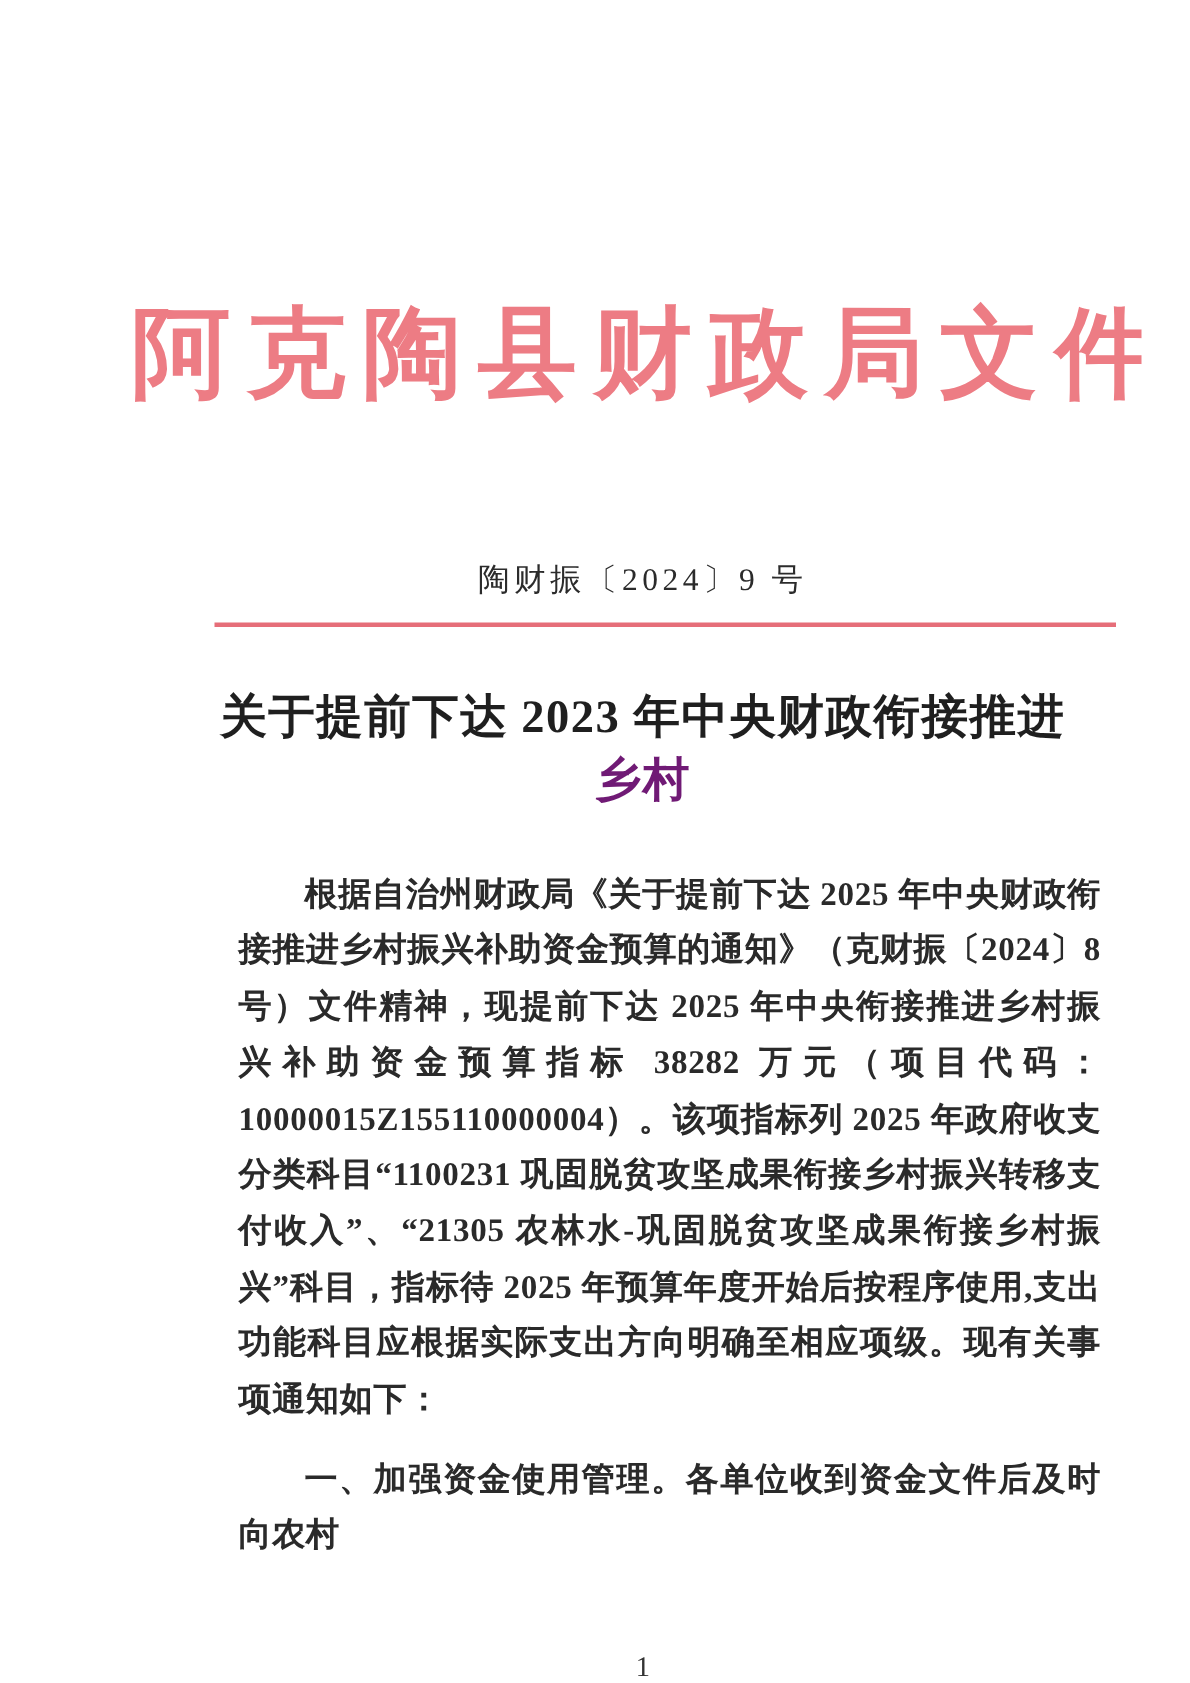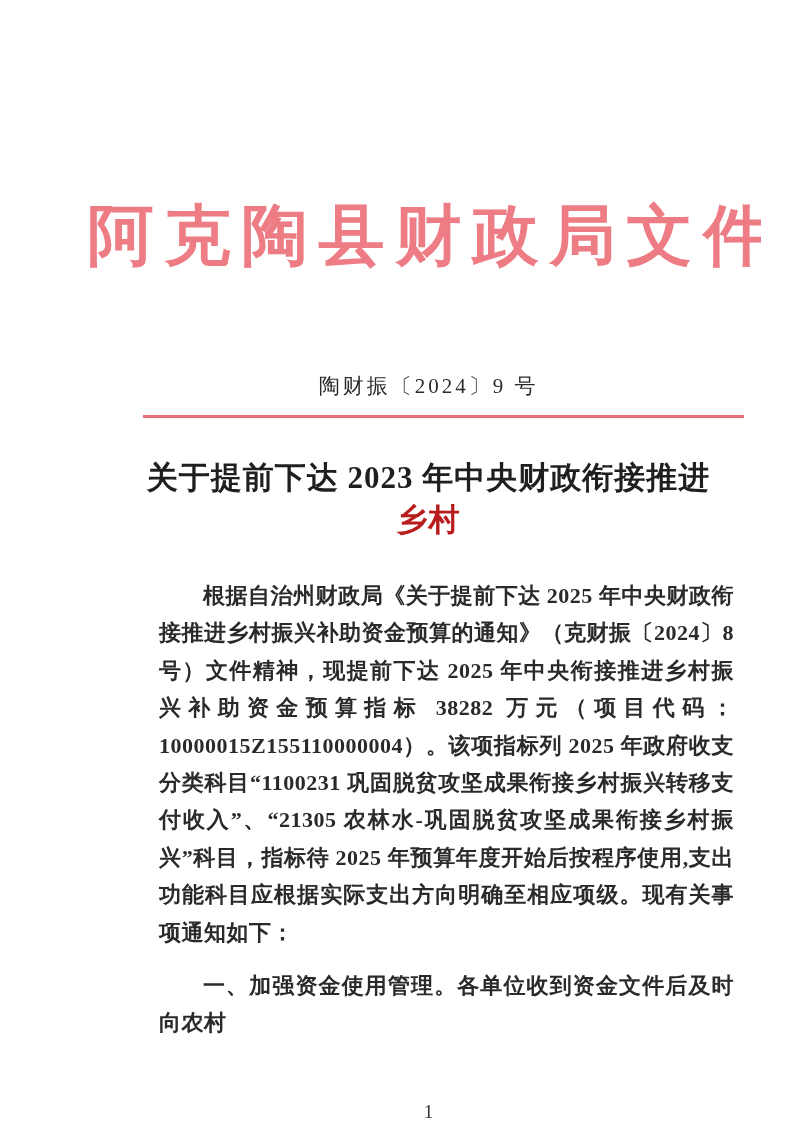--- a/index.html
+++ b/index.html
@@ -50,21 +50,21 @@
     top: 393px;
     left: 55px;
     right: 55px;
     text-align: center;
     font-size: 31px;
     font-weight: bold;
     color: #1f1f1f;
     line-height: 42px;
     letter-spacing: 1px;
   }
-  .doc-title .faded { color: #b91c1c; }
+  .doc-title .faded { color: #701a75; }
   .body-text {
     position: absolute;
     top: 513px;
     left: 95px;
     width: 607px;
     font-size: 22px;
     line-height: 37.4px;
     color: #2a2a2a;
     text-align: justify;
     letter-spacing: 0.5px;

